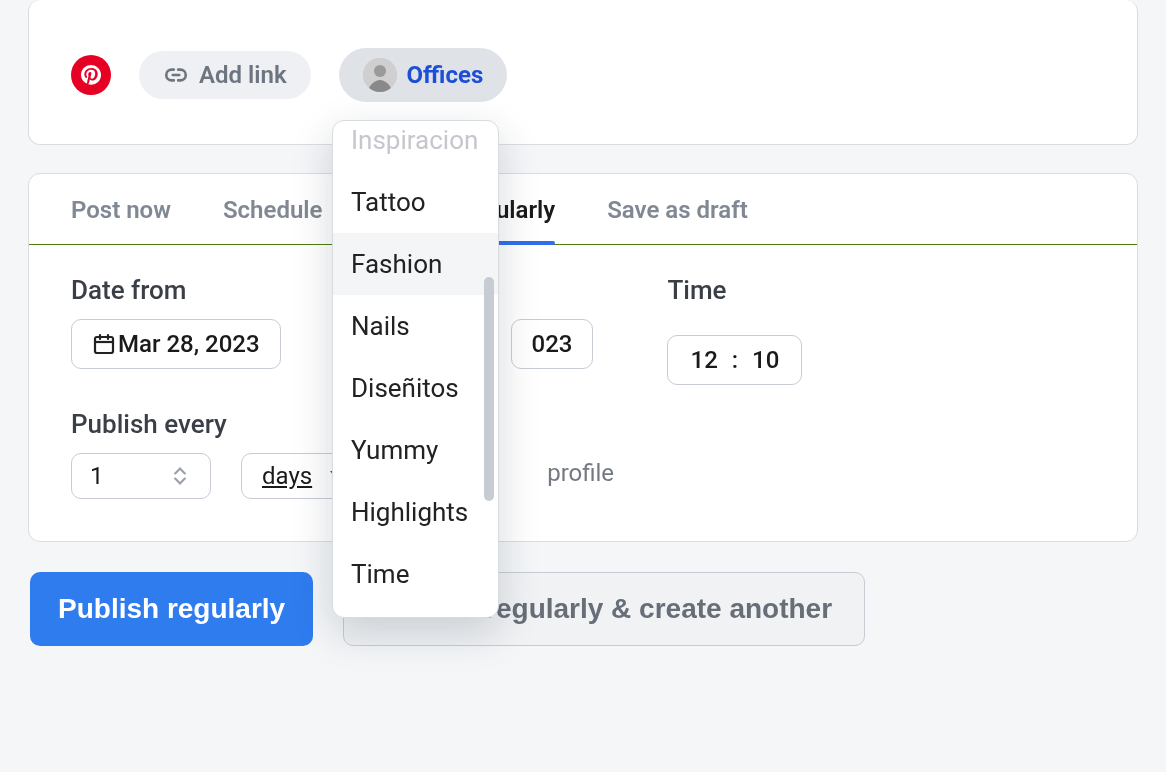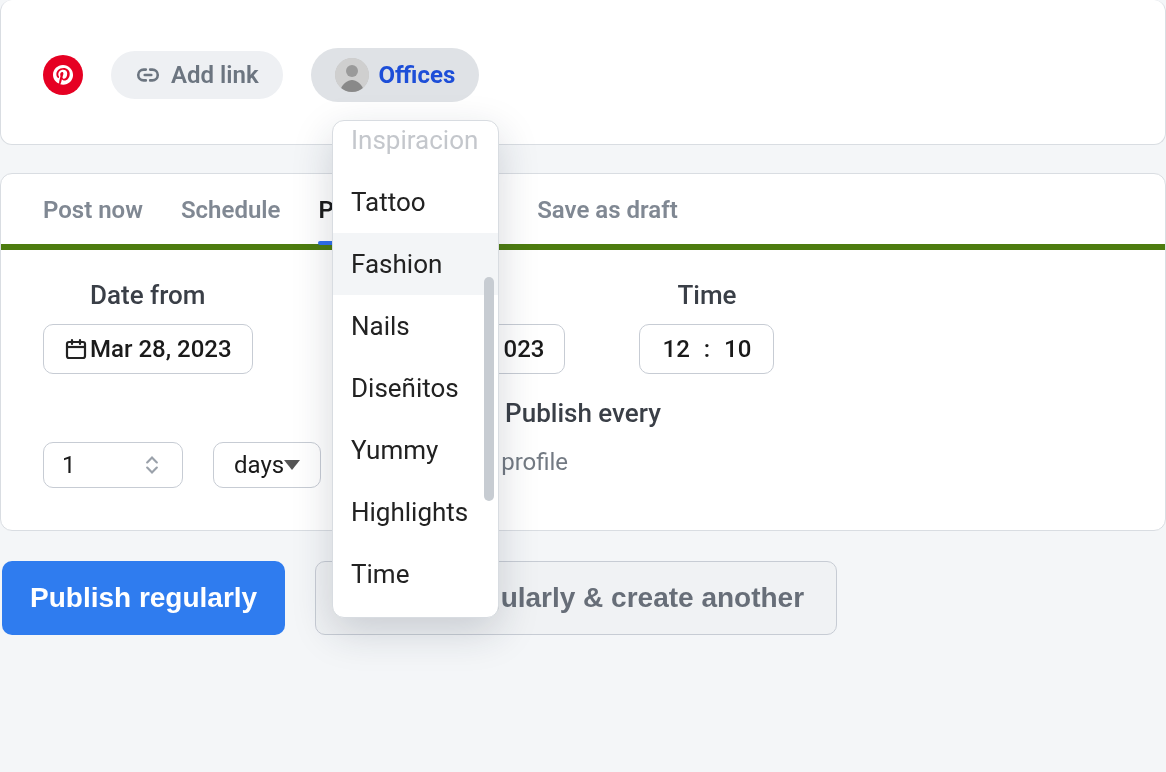--- a/index.html
+++ b/index.html
@@ -1,37 +1,37 @@
 <!DOCTYPE html>
 <html><head>
   <meta charset="utf-8">
   <style>
     * { margin: 0; padding: 0; box-sizing: border-box; }
     body { font-family: -apple-system, BlinkMacSystemFont, 'Segoe UI', Roboto, Helvetica, Arial, sans-serif; background: #f4f6f8; width: 1166px; height: 772px; overflow: hidden; font-size: 24px; color: #1a1a1a; }
-    .page { padding: 0 0; }
+    .page { padding: 0 28px; }
     .top-card { background: #fff; border-radius: 12px; border: 1px solid #d9dde2; border-top: none; padding: 48px 42px 42px 42px; display: flex; align-items: center; gap: 28px; margin-bottom: 28px; position: relative; }
     .pinterest-circle { width: 40px; height: 40px; border-radius: 50%; background: #e60023; display: flex; align-items: center; justify-content: center; flex-shrink: 0; }
     .pill { display: inline-flex; align-items: center; gap: 10px; background: #eef0f3; border-radius: 999px; padding: 10px 24px; font-weight: 600; color: #6c7580; cursor: pointer; }
     .pill-dark { background: #dfe2e6; color: #1d4ed8; font-weight: 700; }
     .avatar { width: 34px; height: 34px; border-radius: 50%; background: #c7c7c7; display:flex; align-items:center; justify-content:center; overflow:hidden; }
     .sched-card { background: #fff; border-radius: 12px; border: 1px solid #d9dde2; margin-bottom: 28px; }
-    .tabs { display: flex; gap: 38px; padding: 22px 42px 0 42px; border-bottom: 6px solid #4d7c0f; }
+    .tabs { display: flex; gap: 52px; padding: 22px 42px 0 42px; border-bottom: 1px solid #4d7c0f; }
     .tab { color: #808893; font-weight: 600; padding-bottom: 20px; cursor: pointer; }
     .tab.active { color: #1a1a1a; position: relative; }
     .tab.active::after { content:''; position:absolute; left:0; right:0; bottom:-1px; height:4px; background:#2f6fed; border-radius: 2px; }
-    .sched-body { padding: 30px 42px 42px 42px; text-align: center; }
+    .sched-body { padding: 30px 42px 42px 42px; }
     .row1 { display:flex; gap: 70px; margin-bottom: 24px; }
     .field-label { color: #3a3f47; font-weight: 500; margin-bottom: 14px; font-size: 26px; }
     .picker { display:inline-flex; align-items:center; gap:2px; border:1.5px solid #c7ccd4; border-radius:10px; padding: 10px 20px; background:#fff; cursor:pointer; font-weight:500; }
     .cal-icon { width:24px; height:24px; }
-    .time-box { display:inline-flex; align-items:center; gap:14px; border:1.5px solid #c7ccd4; border-radius:10px; padding: 10px 22px; font-weight:500; }
+    .time-box { display:inline-flex; align-items:center; gap:14px; border:1.5px solid #c7ccd4; border-radius:10px; padding: 10px 22px; font-weight:500;margin-top:16px; }
     .row2 { display:flex; align-items:flex-end; gap: 30px; }
     .num-box { display:inline-flex; align-items:center; justify-content:space-between; width: 140px; border:1.5px solid #c7ccd4; border-radius:10px; padding: 8px 18px; cursor:pointer; }
     .stepper { width: 18px; height: 28px; display:flex; flex-direction:column; justify-content:center; gap:2px; color:#96a0aa; }
-    .unit-box { display:inline-flex; align-items:center; border:1.5px solid #c7ccd4; border-radius:10px; padding: 8px 20px; cursor:pointer; }
+    .unit-box { display:inline-flex; align-items:center; gap:18px; border:1.5px solid #c7ccd4; border-radius:10px; padding: 8px 20px; cursor:pointer;text-decoration:underline; }
     .timezone { color:#737a83; padding-bottom: 12px; }
     .actions { display:flex; gap: 30px; padding: 2px 0 0 2px; }
     .btn-primary { background:#2f7cef; color:#fff; border:none; border-radius:10px; font-size: 28px; font-weight:700; padding: 20px 28px; cursor:pointer; }
     .btn-secondary { background:#f0f2f4; color:#676e78; border:1.5px solid #c7ccd4; border-radius:10px; font-size: 28px; font-weight:600; padding: 20px 32px; cursor:pointer; }
     .dropdown { position:absolute; top: 120px; left: 332px; width: 167px; height: 498px; background:#fff; border:1px solid #d8dce1; border-radius:12px; box-shadow: 0 14px 40px rgba(30,40,60,.18); overflow:hidden; z-index: 50; }
     .dd-list { height:100%; overflow:hidden; padding-top: 4px; position:relative; }
     .dd-item { padding: 16px 18px; font-size: 26px; color:#222; cursor:pointer; }
     .dd-item.cut { color:#c4c7cc; padding-top: 0; }
     .dd-item.hover { background:#f3f5f7; }
     .dd-scroll { position:absolute; top: 156px; right: 4px; width: 10px; height: 224px; background:#c7ccd2; border-radius:6px; }

